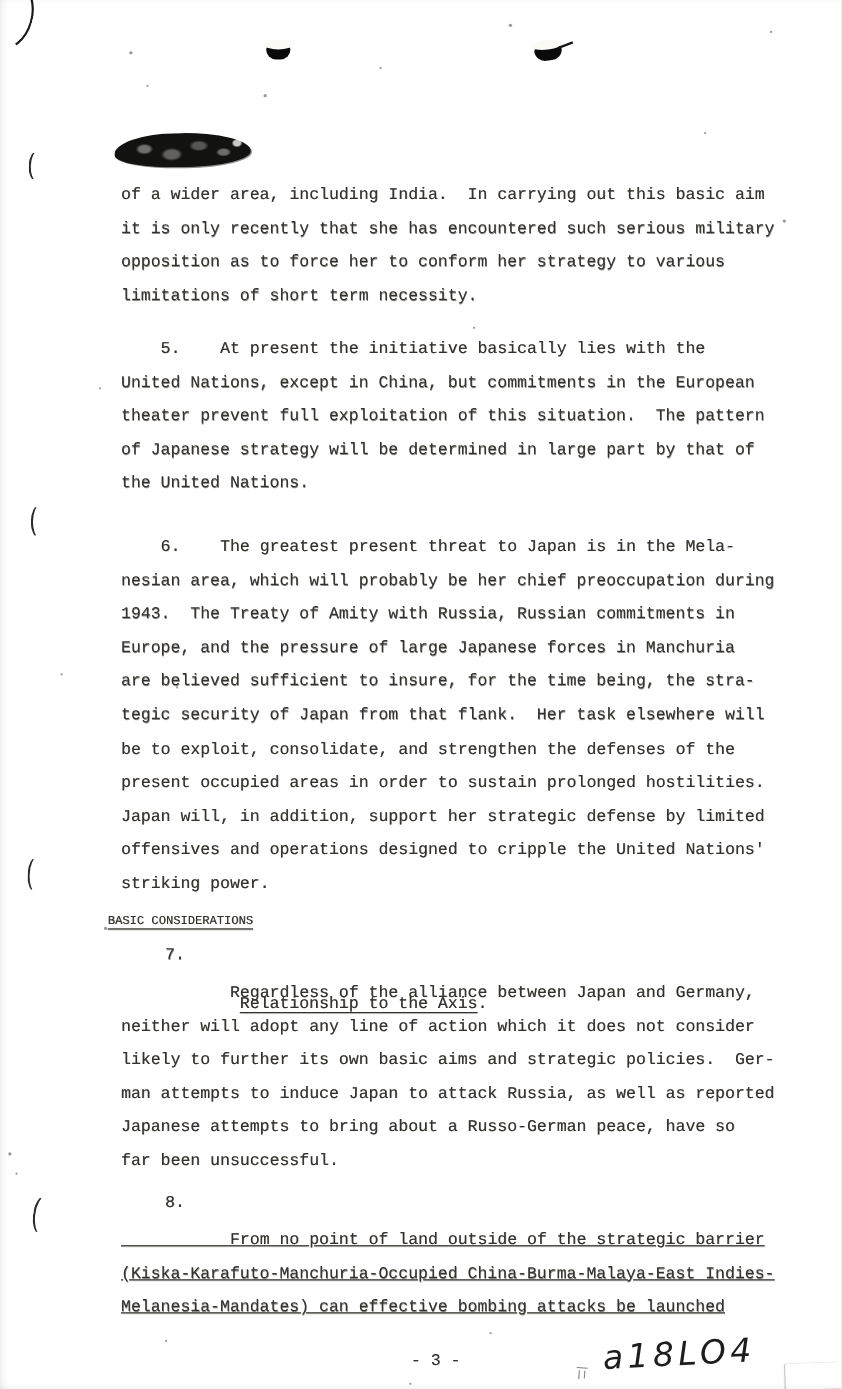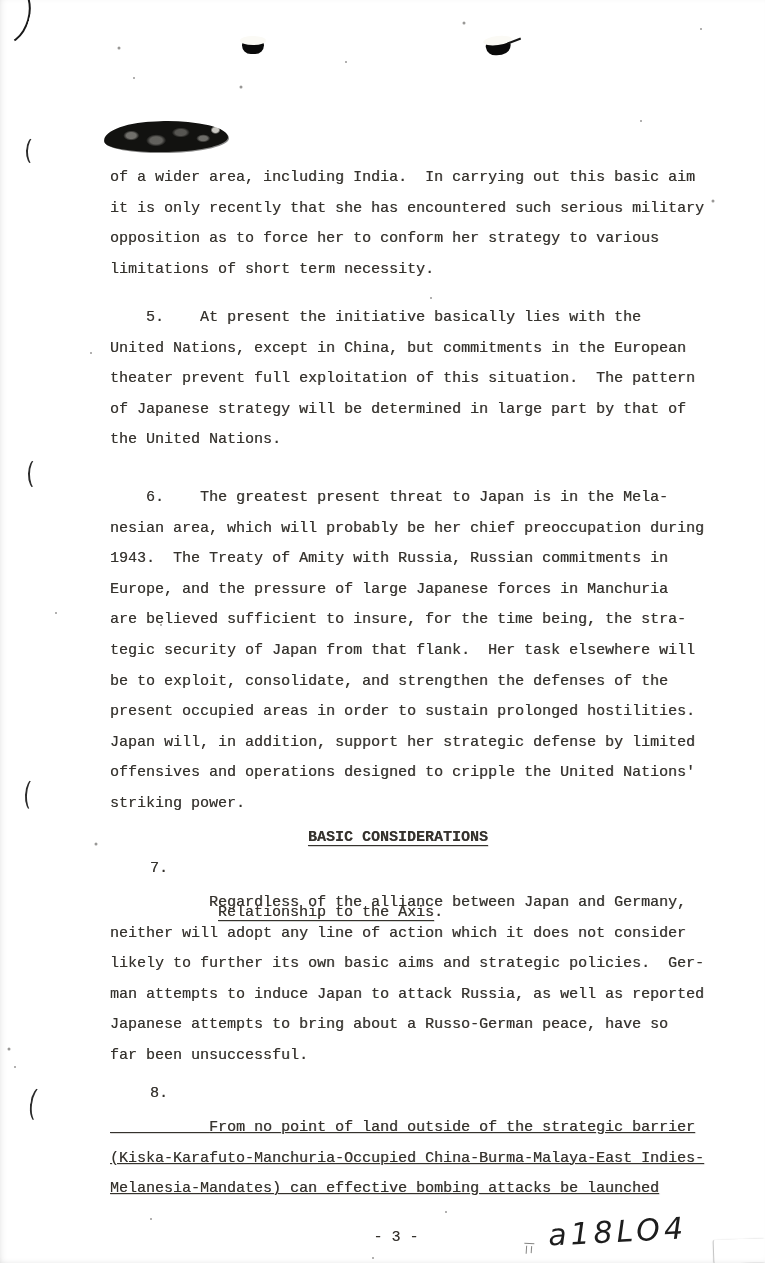--- a/index.html
+++ b/index.html
@@ -22,24 +22,23 @@
     letter-spacing:0;
     text-shadow:0.35px 0.35px 0.45px rgba(45,42,38,.55);
   }
   .p-intro{top:163px;}
   .p-5{top:303px;}
   .p-6{top:471px;margin-top:12px;}
   .p-7{top:848px;margin-top:40px;}
   .p-8{top:1113px;text-decoration:underline;}
   .section-heading{
     position:absolute;left:0;top:823px;width:600px;
-    font-size:15px;line-height:30.6px;text-align:center;
+    font-size:11px;line-height:30.6px;text-align:left;
     transform:translateX(-12px);
     text-shadow:0.35px 0.35px 0.45px rgba(45,42,38,.6);
-    font-weight:bold;
   }
   .u{text-decoration:underline;text-decoration-thickness:1.3px;text-underline-offset:3.5px;}
   .item-line{
     position:absolute;left:0;width:600px;height:30.6px;
     font-size:15px;line-height:30.6px;
     text-shadow:0.35px 0.35px 0.45px rgba(45,42,38,.6);
   }
   .item-7{top:854px;}
   .item-8{top:1079px;}
   .item-num{position:absolute;left:40px;}

